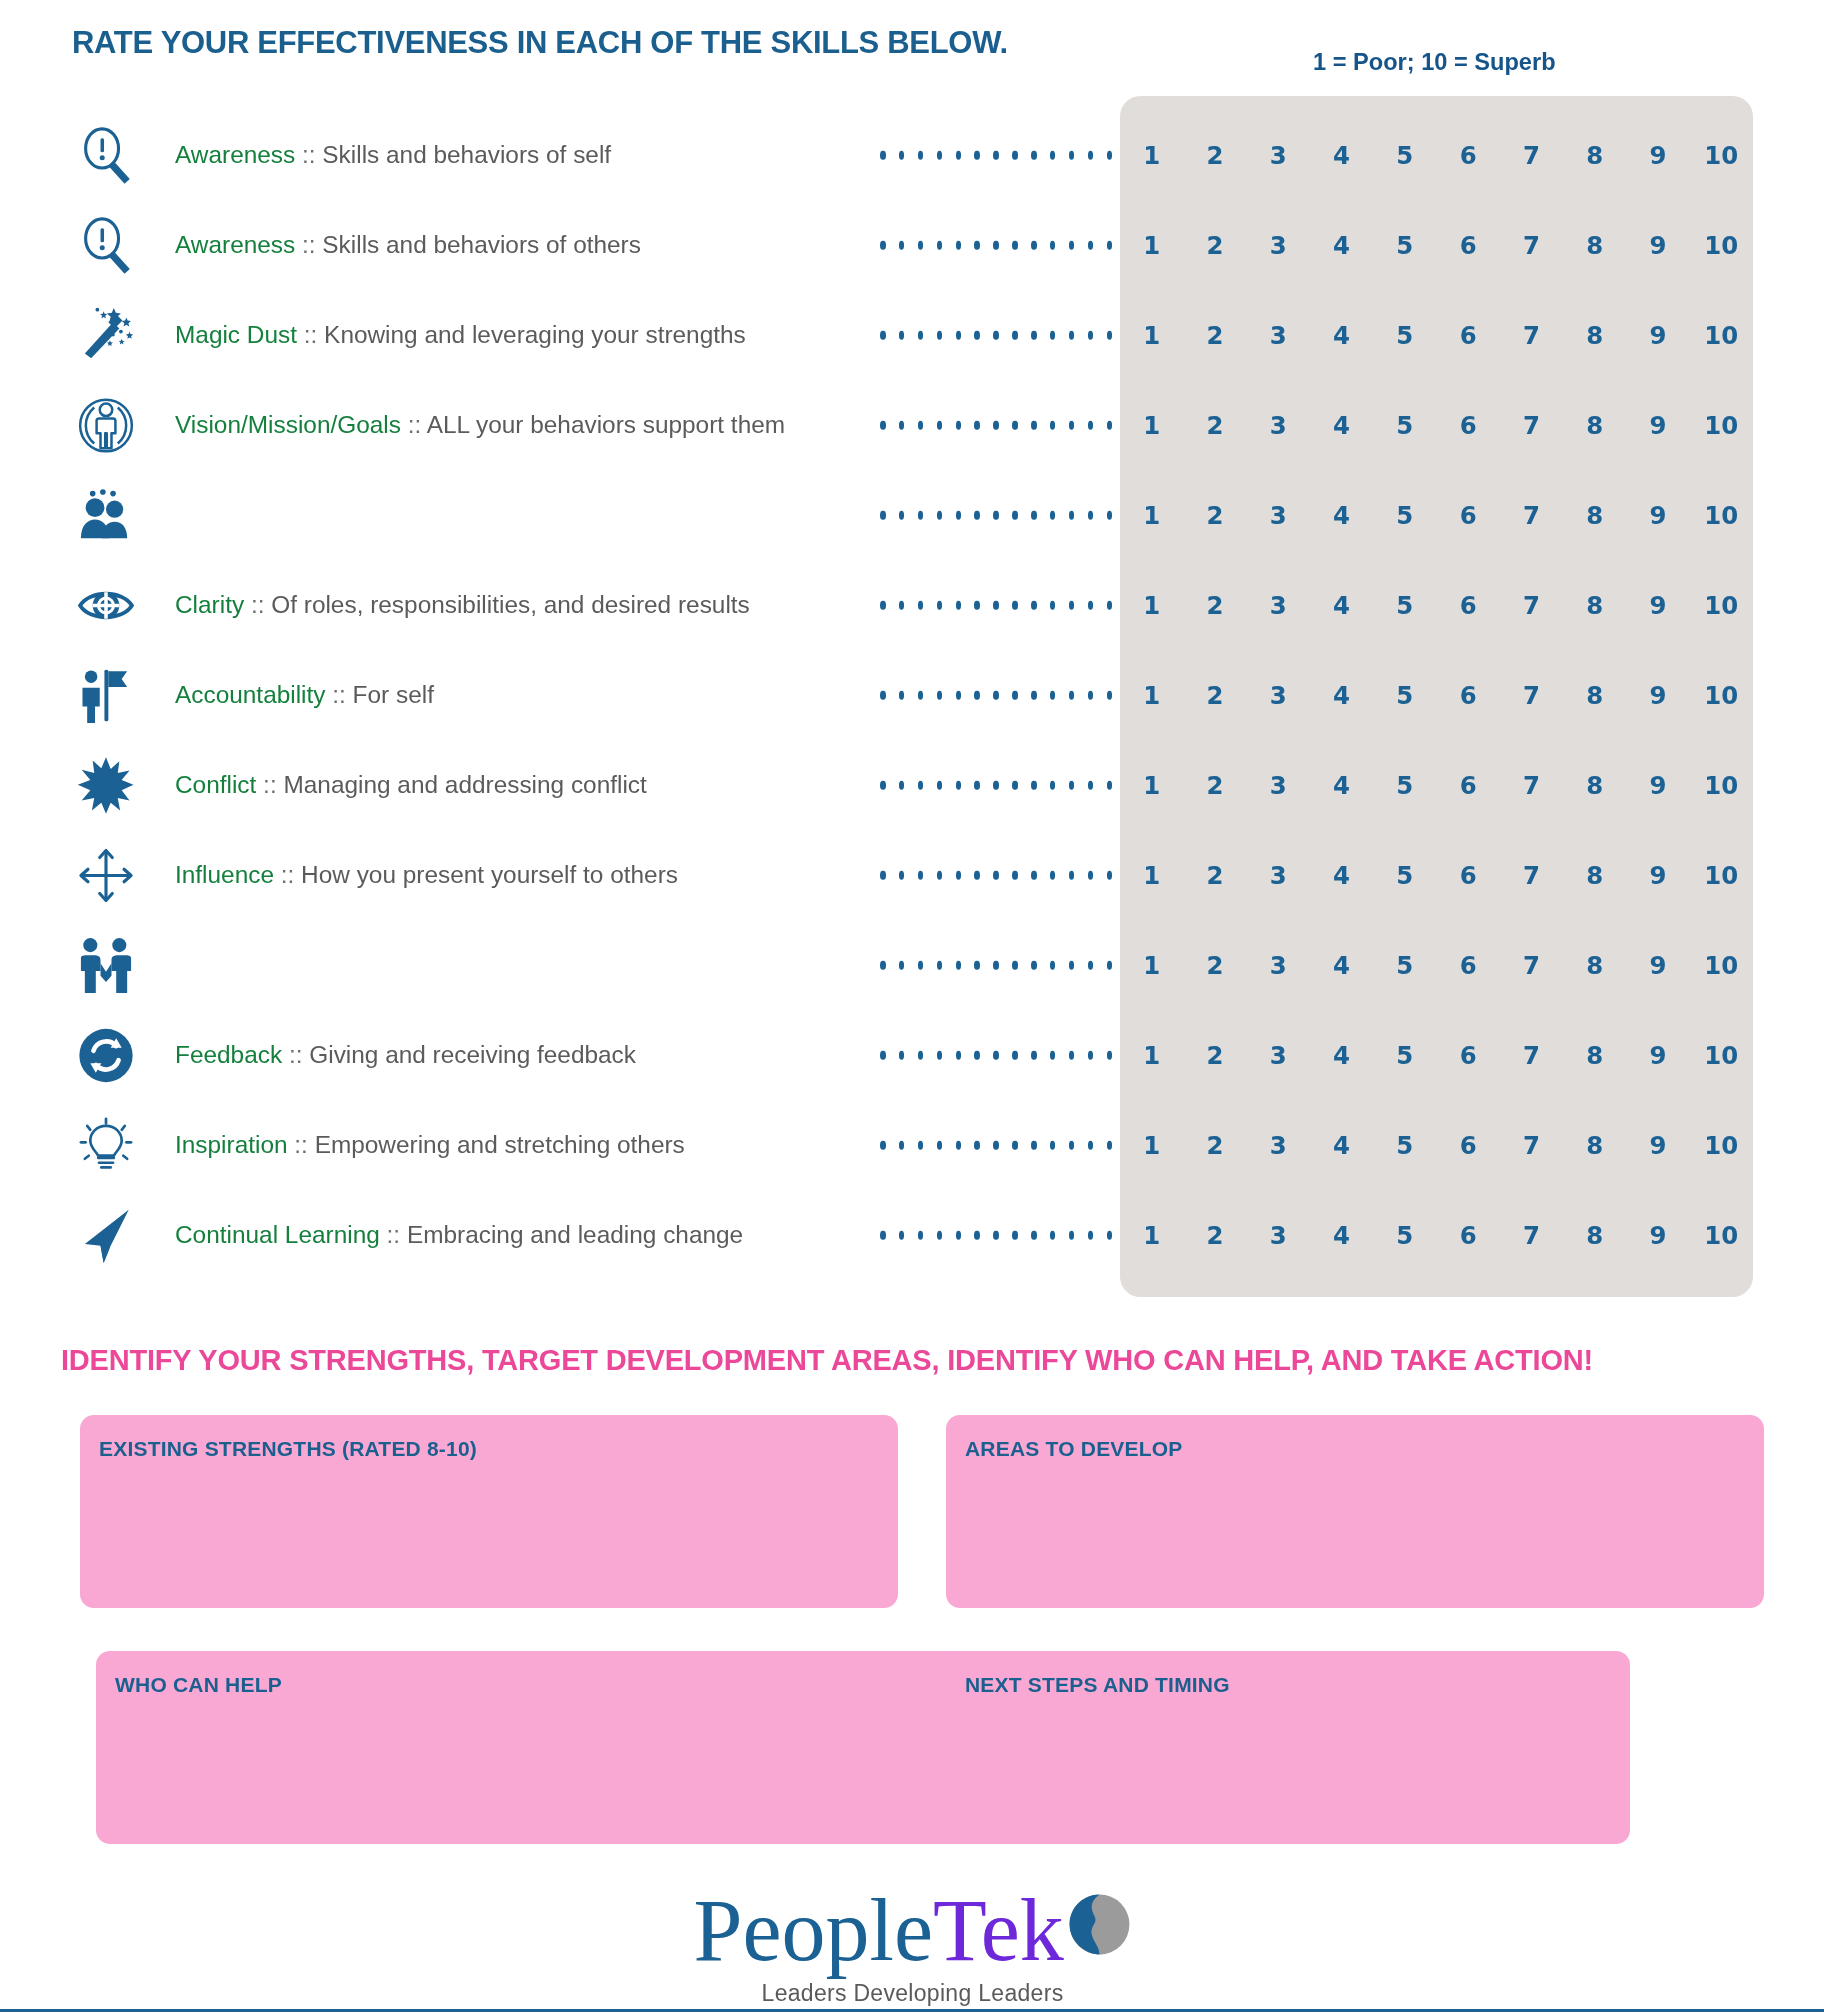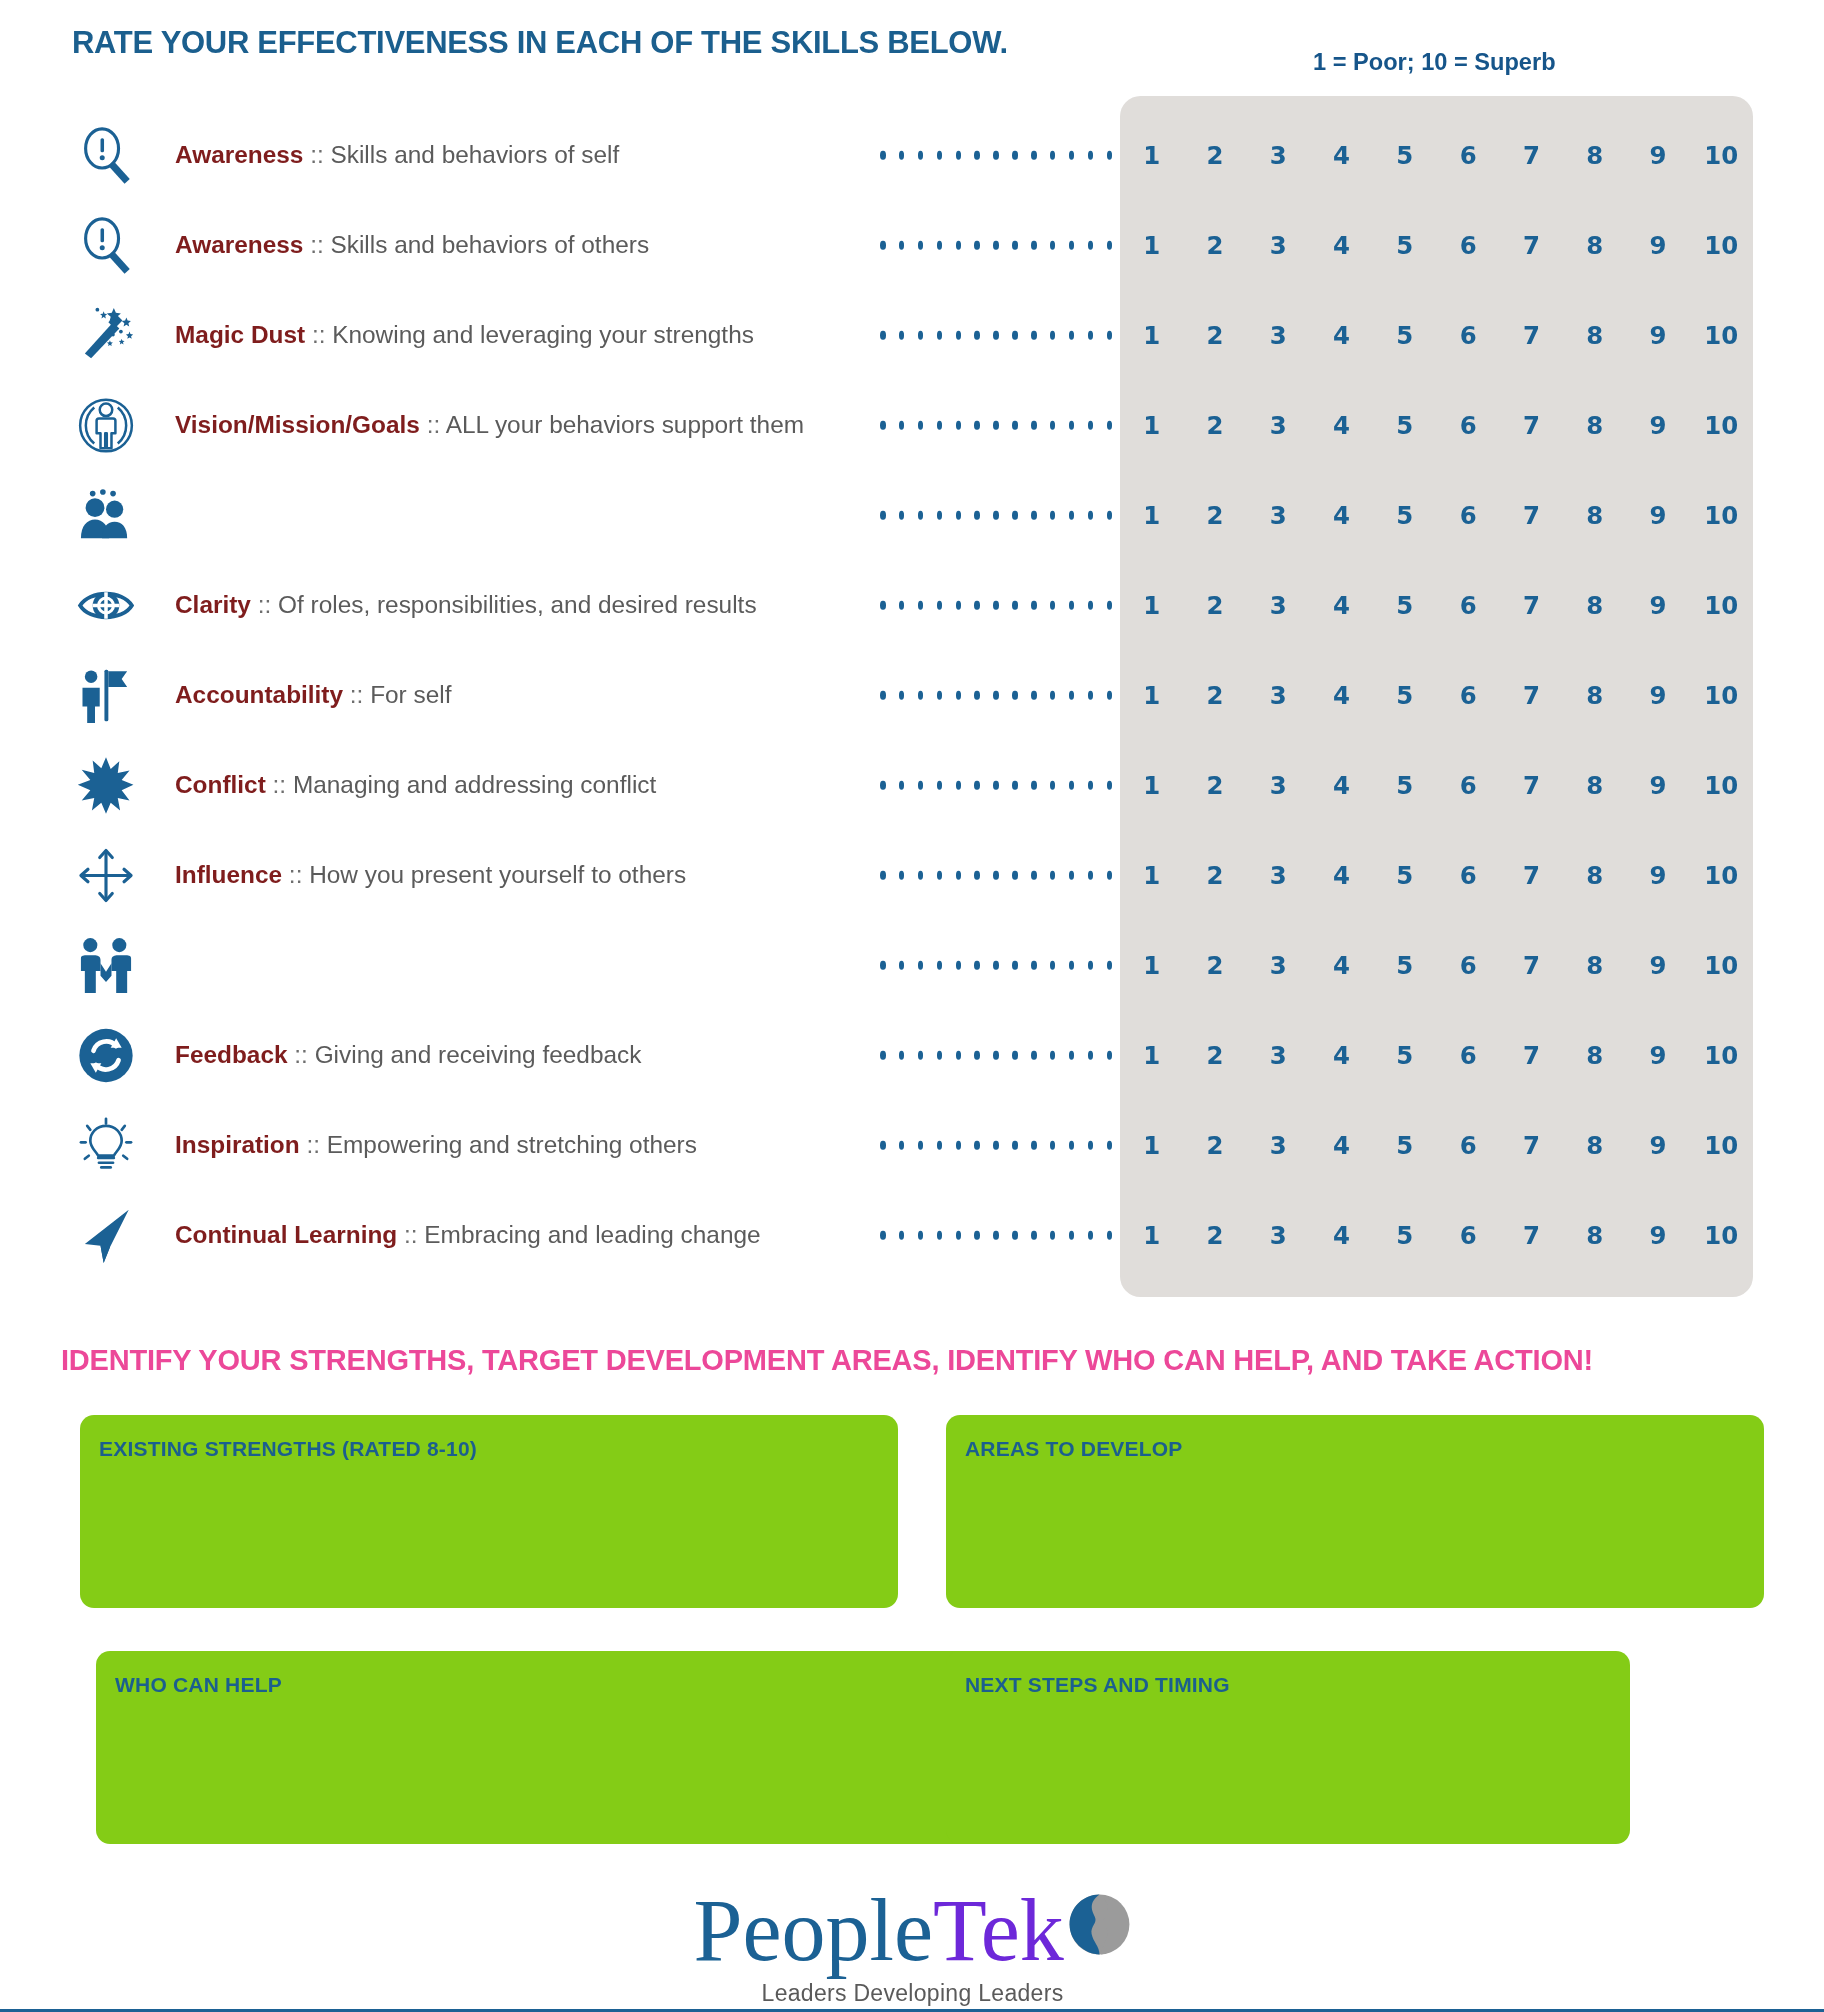--- a/index.html
+++ b/index.html
@@ -74,22 +74,22 @@
     position: absolute;
     left: 175px;
     top: 50%;
     transform: translateY(-50%);
     font-size: 24.4px;
     color: #5b5b5b;
     white-space: nowrap;
     line-height: 1;
   }
   .skill-name {
-    font-weight: bold;
-    color: #7f1d1d;
+    font-weight: normal;
+    color: #15803d;
   }
   .skill-sep { color: #6e6e6e; }
   .leader-dots {
     position: absolute;
     left: 880px;
     top: 50%;
     transform: translateY(-50%);
     display: flex;
     gap: 13.4px;
     width: 232px;
@@ -132,21 +132,21 @@
     white-space: nowrap;
   }
   .action-grid {
     position: absolute;
     left: 80px;
     top: 1415px;
     width: 1682px;
   }
   .action-box {
     position: absolute;
-    background: #84cc16;
+    background: #f9a8d4;
     border-radius: 14px;
   }
   .action-box .box-label {
     position: absolute;
     left: 19px;
     top: 22px;
     font-size: 21px;
     font-weight: bold;
     color: #1b5f8e;
     letter-spacing: 0.2px;

